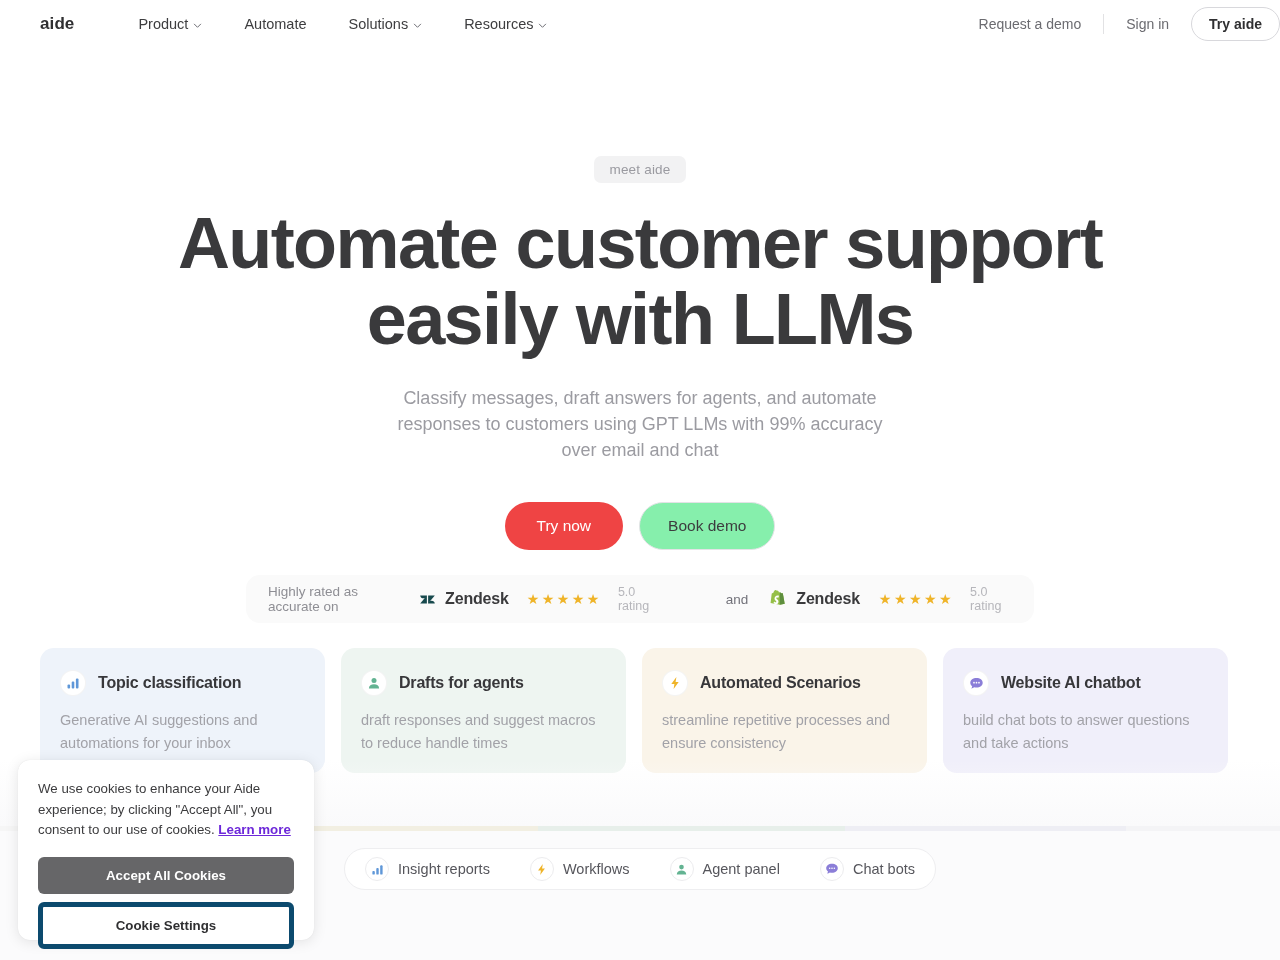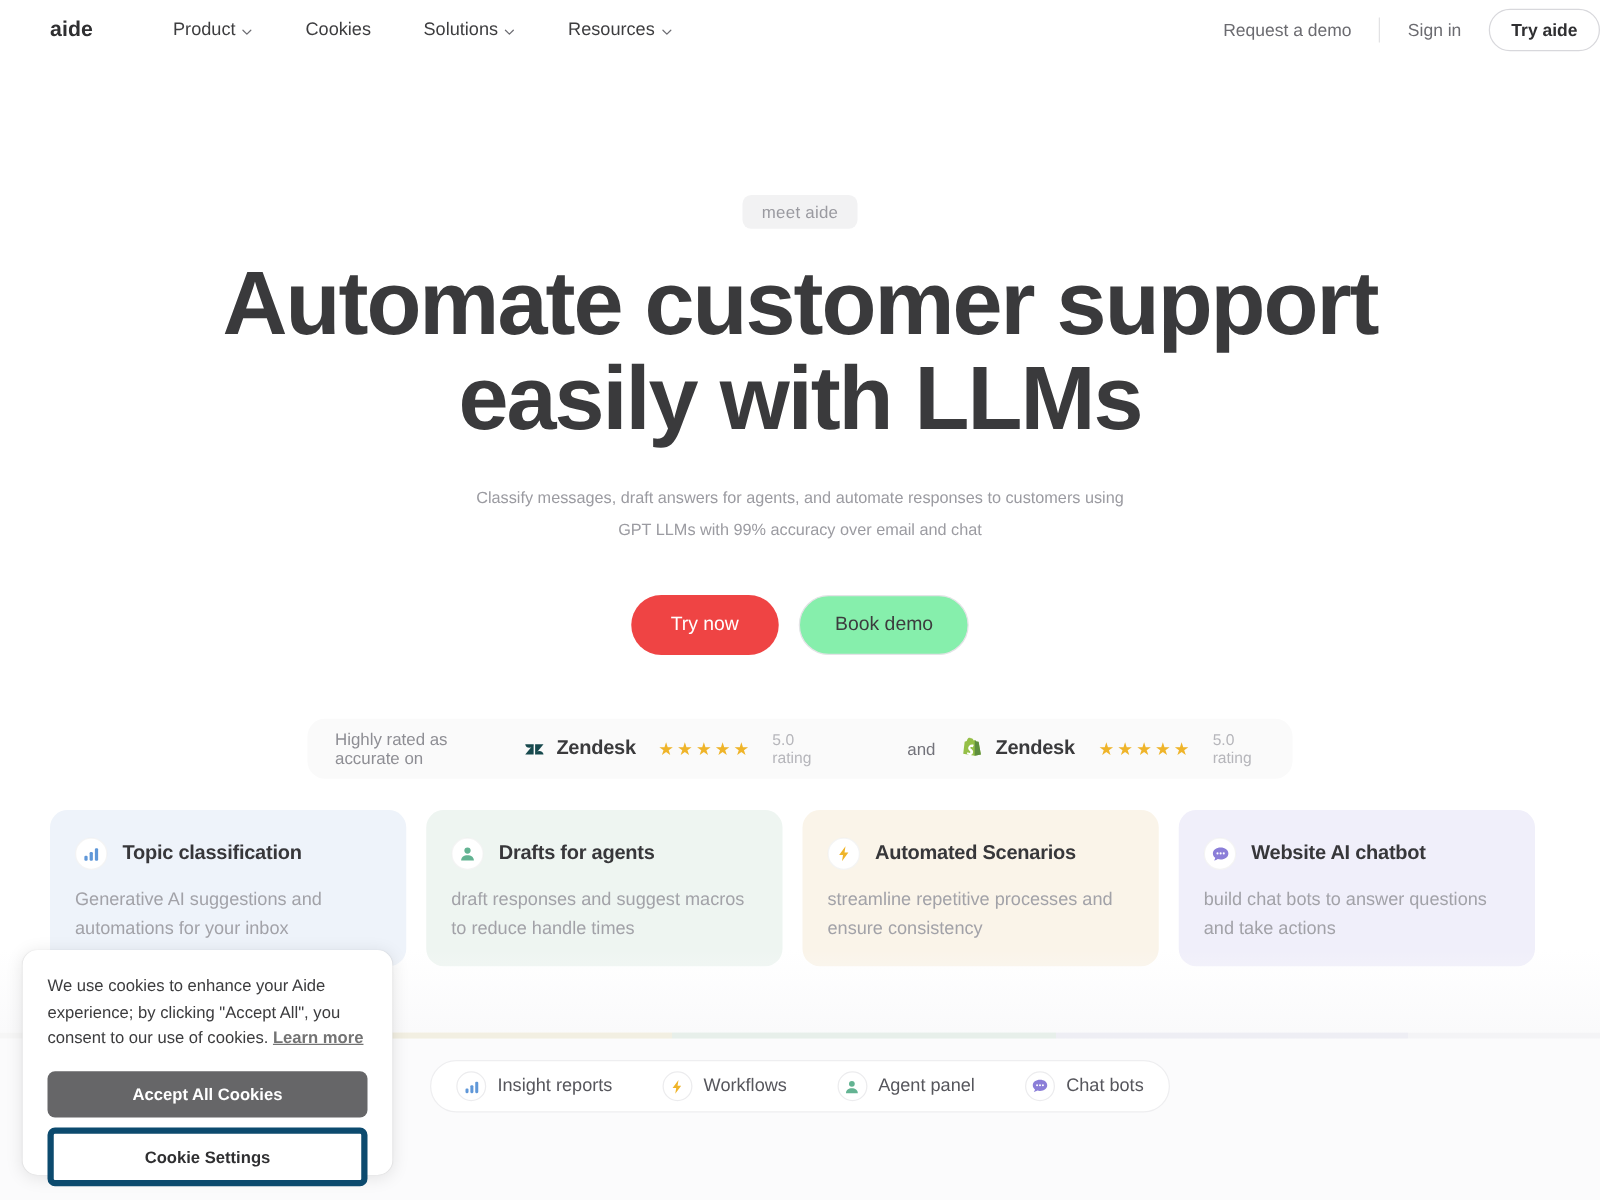--- a/index.html
+++ b/index.html
@@ -45,21 +45,21 @@
     background: #f2f2f3; color: #9a9aa0;
     font-size: 13.5px; padding: 6px 15px; border-radius: 7px; letter-spacing: .2px;
   }
   h1.hero-title {
     margin-top: 22px;
     font-size: 72px; line-height: 76px; font-weight: 700;
     color: #3a3a3c; letter-spacing: -1.6px;
   }
   .hero-sub {
     margin: 28px auto 0; width: 520px;
-    font-size: 13px; line-height: 26px; color: #9b9ba1; font-weight: 400;
+    font-size: 18px; line-height: 26px; color: #9b9ba1; font-weight: 400;
   }
   .hero-ctas { margin-top: 39px; display: flex; justify-content: center; gap: 16px; }
   .btn-primary {
     background: #ef4444; color: #fff; font-size: 15.5px; font-weight: 500;
     border: none; border-radius: 999px; padding: 14px 32px; cursor: pointer;
   }
   .btn-secondary {
     background: #86efac; color: #3c3c3e; font-size: 15.5px; font-weight: 500;
     border: 1px solid #e3e3e6; border-radius: 999px; padding: 14px 28px; cursor: pointer;
   }
@@ -137,21 +137,21 @@
   .tab-label { font-size: 14.5px; color: #56565c; white-space: nowrap; }
 
   
   .cookie {
     position: absolute; top: 760px; left: 18px; width: 296px; height: 180px;
     background: #ffffff; border-radius: 12px;
     box-shadow: 0 2px 14px rgba(0,0,0,.10), 0 0 1px rgba(0,0,0,.10);
     padding: 19px 20px 0 20px; z-index: 60;
   }
   .cookie-text { font-size: 13.3px; line-height: 20.5px; color: #3c3c3e; }
-  .cookie-link { color: #737373; font-weight: 700; text-decoration: underline; cursor: pointer; }
+  .cookie-link { color: #6d28d9; font-weight: 700; text-decoration: underline; cursor: pointer; }
   .cookie-accept {
     display: block; width: 100%; margin-top: 16px;
     background: #666668; color: #fff; border: none; border-radius: 6px;
     font-size: 13.3px; font-weight: 700; padding: 11px 0; cursor: pointer;
     font-family: inherit;
   }
   .cookie-settings {
     display: block; width: 100%; margin-top: 8px;
     background: #fff; color: #2f2f31; border: 5px solid #0c4a6e; border-radius: 6px;
     font-size: 13.3px; font-weight: 700; padding: 11px 0; cursor: pointer;
@@ -172,21 +172,21 @@
         <div class="nav-link">
           <span>Product</span>
           <span class="caret">
             <svg width="9" height="9" viewBox="0 0 10 10">
                 <path d="M1.5 3.5L5 7L8.5 3.5" stroke="#6d6d73" stroke-width="1.1" fill="none" stroke-linecap="round" stroke-linejoin="round"></path>
               </svg>
           </span>
         </div>
 
         <div class="nav-link">
-          <span>Cookies</span>
+          <span>Automate</span>
         </div>
 
         <div class="nav-link">
           <span>Solutions</span>
           <span class="caret">
             <svg width="9" height="9" viewBox="0 0 10 10">
                 <path d="M1.5 3.5L5 7L8.5 3.5" stroke="#6d6d73" stroke-width="1.1" fill="none" stroke-linecap="round" stroke-linejoin="round"></path>
               </svg>
           </span>
         </div>

